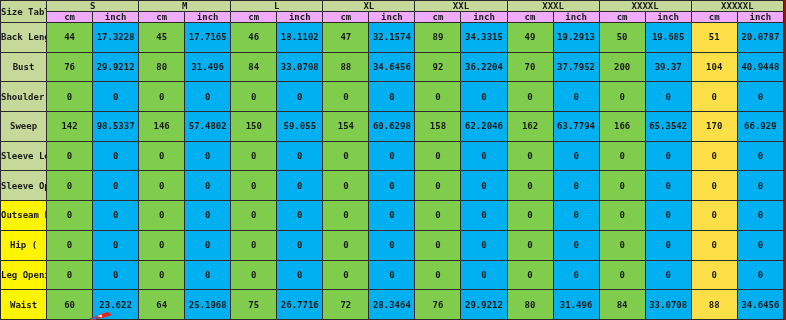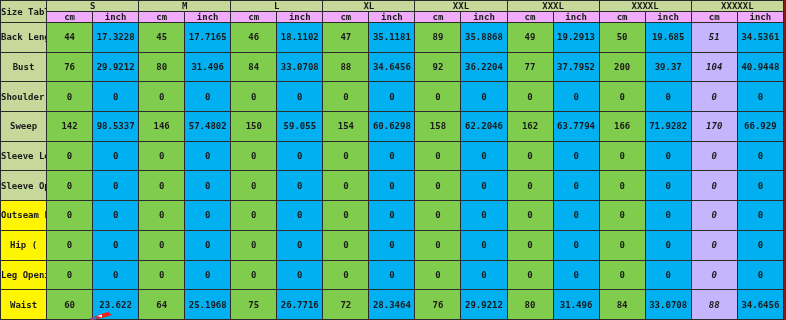--- a/index.html
+++ b/index.html
@@ -33,21 +33,21 @@
     overflow:hidden;
     white-space:nowrap;
   }
   
   .hdr-main{background:#c6d89a;font-size:11px;}
   .hdr-sub{background:#f0abfc;font-size:9.5px;}
   .rowlabel{background:#c6d89a;font-size:10px;width:130px;}
   .rowlabel.yellow{background:#fff500;}
   
   .cm{background:#80cc4d;}
-  .cm.light{background:#c4b5fd;font-style:italic;}
+  .cm.light{background:#fde047;}
   .inch{background:#00b0f0;}
   .corner{background:#c6d89a;font-size:11px;}
   .cursor-mark{
     position:absolute;
     left:88px;bottom:0px;
     width:26px;height:9px;
     pointer-events:none;
   }
 </style>
 </head>
@@ -89,43 +89,43 @@
     <tbody>
         <tr>
           <td class="rowlabel">Back Length</td>
           <td class="cm">44</td>
           <td class="inch">17.3228</td>
           <td class="cm">45</td>
           <td class="inch">17.7165</td>
           <td class="cm">46</td>
           <td class="inch">18.1102</td>
           <td class="cm">47</td>
-          <td class="inch">35.1181</td>
+          <td class="inch">32.1574</td>
           <td class="cm">89</td>
-          <td class="inch">35.8868</td>
+          <td class="inch">34.3315</td>
           <td class="cm">49</td>
           <td class="inch">19.2913</td>
           <td class="cm">50</td>
           <td class="inch">19.685</td>
           <td class="cm light">51</td>
-          <td class="inch">34.5361</td>
+          <td class="inch">20.0787</td>
         </tr>
         <tr>
           <td class="rowlabel">Bust</td>
           <td class="cm">76</td>
           <td class="inch">29.9212</td>
           <td class="cm">80</td>
           <td class="inch">31.496</td>
           <td class="cm">84</td>
           <td class="inch">33.0708</td>
           <td class="cm">88</td>
           <td class="inch">34.6456</td>
           <td class="cm">92</td>
           <td class="inch">36.2204</td>
-          <td class="cm">77</td>
+          <td class="cm">70</td>
           <td class="inch">37.7952</td>
           <td class="cm">200</td>
           <td class="inch">39.37</td>
           <td class="cm light">104</td>
           <td class="inch">40.9448</td>
         </tr>
         <tr>
           <td class="rowlabel">Shoulder Width</td>
           <td class="cm">0</td>
           <td class="inch">0</td>
@@ -152,21 +152,21 @@
           <td class="inch">57.4802</td>
           <td class="cm">150</td>
           <td class="inch">59.055</td>
           <td class="cm">154</td>
           <td class="inch">60.6298</td>
           <td class="cm">158</td>
           <td class="inch">62.2046</td>
           <td class="cm">162</td>
           <td class="inch">63.7794</td>
           <td class="cm">166</td>
-          <td class="inch">71.9282</td>
+          <td class="inch">65.3542</td>
           <td class="cm light">170</td>
           <td class="inch">66.929</td>
         </tr>
         <tr>
           <td class="rowlabel">Sleeve Length</td>
           <td class="cm">0</td>
           <td class="inch">0</td>
           <td class="cm">0</td>
           <td class="inch">0</td>
           <td class="cm">0</td>

